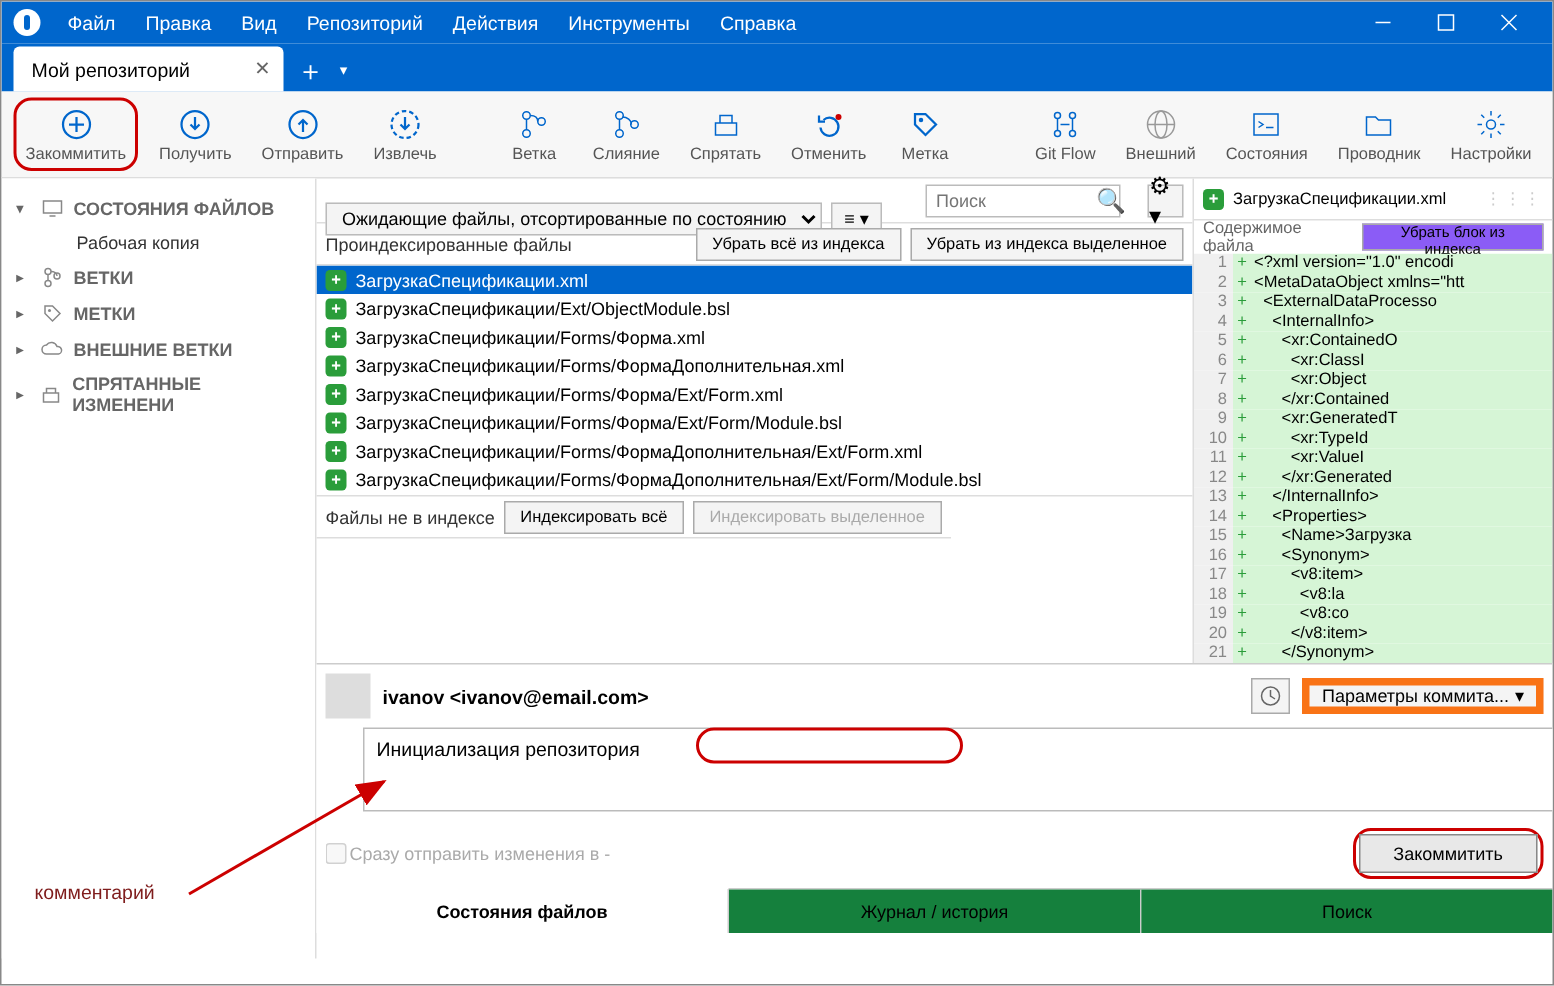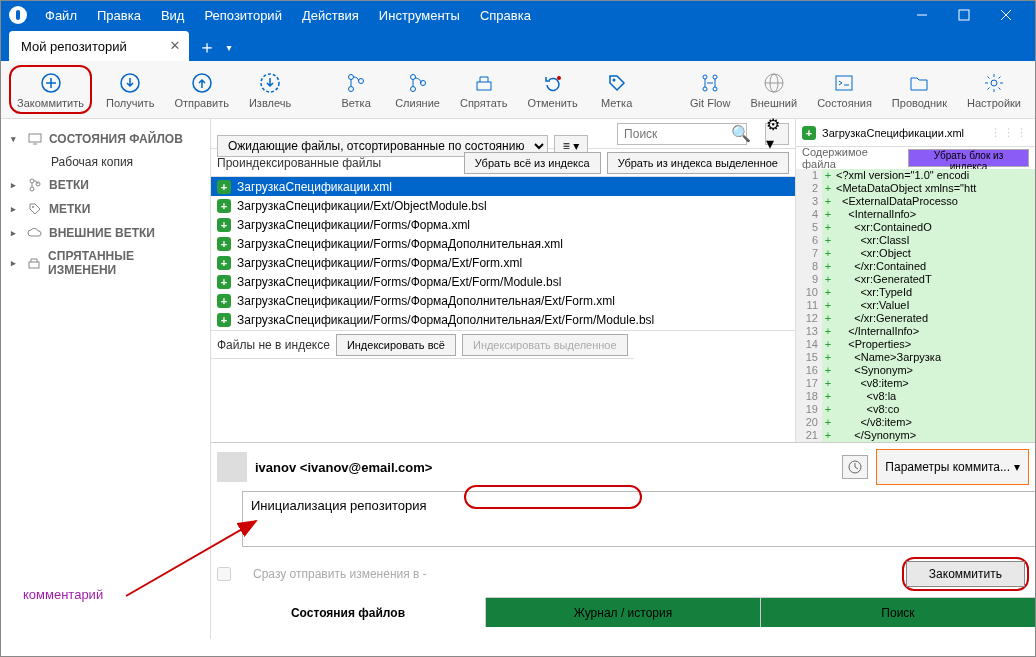--- a/index.html
+++ b/index.html
@@ -31,21 +31,21 @@
 
 
 .main { display: flex; height: 520px; }
 
 
 .sidebar { width: 210px; background: #fff; border-right: 1px solid #ddd; padding: 8px 4px; font-size: 12px; }
 .sidegroup { padding: 4px 6px; color: #666; font-weight: 600; display: flex; align-items: center; gap: 6px; cursor: pointer; }
 .sidegroup .exp { font-size: 9px; color: #666; width: 10px; }
 .sidegroup .gicon { width: 16px; height: 16px; display: inline-flex; align-items: center; justify-content: center; color: #888; }
 .sideitem { padding: 4px 6px 4px 46px; color: #333; cursor: pointer; }
-.comment-label { position: absolute; left: 22px; top: 586px; font-size: 13px; color: #a21caf; }
+.comment-label { position: absolute; left: 22px; top: 586px; font-size: 13px; color: #7f1d1d; }
 .arrow-svg { position: absolute; left: 120px; top: 505px; pointer-events: none; }
 
 
 .center { flex: 1; display: flex; flex-direction: column; }
 
 
 .filterrow { height: 30px; border-bottom: 1px solid #ddd; display: flex; align-items: center; padding: 3px 6px; gap: 6px; }
 .filterrow select, .filterrow .viewbtn { height: 22px; font-size: 12px; border: 1px solid #bbb; background: #f4f4f4; padding: 0 6px; margin-top: 24px; }
 .filterrow .viewbtn { width: 34px; display: flex; align-items: center; justify-content: center; cursor: pointer; }
 .filterrow .search { height: 22px; border: 1px solid #bbb; padding: 0 6px; font-size: 12px; width: 130px; margin-left: auto; }
@@ -76,25 +76,25 @@
 .diffline .ln { width: 26px; text-align: right; padding-right: 4px; color: #888; background: #f0f0f0; }
 .diffline .mark { width: 12px; color: #2a9d3a; text-align: center; background: #d6f5d6; }
 .diffline .code { flex: 1; background: #d6f5d6; white-space: pre; overflow: hidden; padding-left: 2px; }
 
 
 .commitpanel { border-top: 1px solid #ccc; padding: 6px; background: #fff; }
 .commitauthor { display: flex; align-items: center; gap: 8px; margin-bottom: 6px; }
 .avatar { width: 30px; height: 30px; background: #ddd; }
 .authortext { font-size: 13px; font-weight: 600; flex: 1; }
 .historybtn { width: 26px; height: 24px; border: 1px solid #aaa; background: #f4f4f4; display: flex; align-items: center; justify-content: center; cursor: pointer; }
-.commitopts { height: 24px; border: 1px solid #f97316; background: #f4f4f4; padding: 17px 8px; font-size: 12px; cursor: pointer; display: flex; align-items: center; gap: 4px; }
+.commitopts { height: 24px; border: 5px solid #f97316; background: #f4f4f4; padding: 3px 8px; font-size: 12px; cursor: pointer; display: flex; align-items: center; gap: 4px; }
 .commitmsg { width: 100%; height: 56px; border: 1px solid #bbb; padding: 6px 8px; font-size: 13px; resize: none; margin-left: 25px; }
 .msg-highlight { position: absolute; border: 2px solid #c00; border-radius: 14px; pointer-events: none; left: 253px; width: 178px; height: 24px; }
 .commitfooter { display: flex; align-items: center; margin-top: 6px; gap: 8px; }
-.commitfooter .chk { display: flex; align-items: flex-start; gap: 22px; color: #aaa; font-size: 12px; }
+.commitfooter .chk { display: flex; align-items: flex-start; gap: 2px; color: #aaa; font-size: 12px; }
 .commitfooter .chk input { width: 14px; height: 14px; }
 .commitbtn { margin-left: auto; height: 26px; padding: 0 22px; border: 1px solid #888; background: #e8e8e8; font-size: 12px; cursor: pointer; }
 .commitbtn-highlight { border: 2px solid #c00; border-radius: 12px; padding: 2px; margin-left: auto; }
 
 
 .bottomtabs { height: 30px; border-top: 1px solid #ccc; display: flex; align-items: stretch; }
 .btab { flex: 1; display: flex; align-items: center; justify-content: center; font-size: 12px; border-right: 1px solid #ccc; background: #15803d; cursor: pointer; }
 .btab.active { background: #fff; font-weight: 600; border-top: 1px solid #fff; margin-top: -1px; }
 .btab:last-child { border-right: none; }
 

